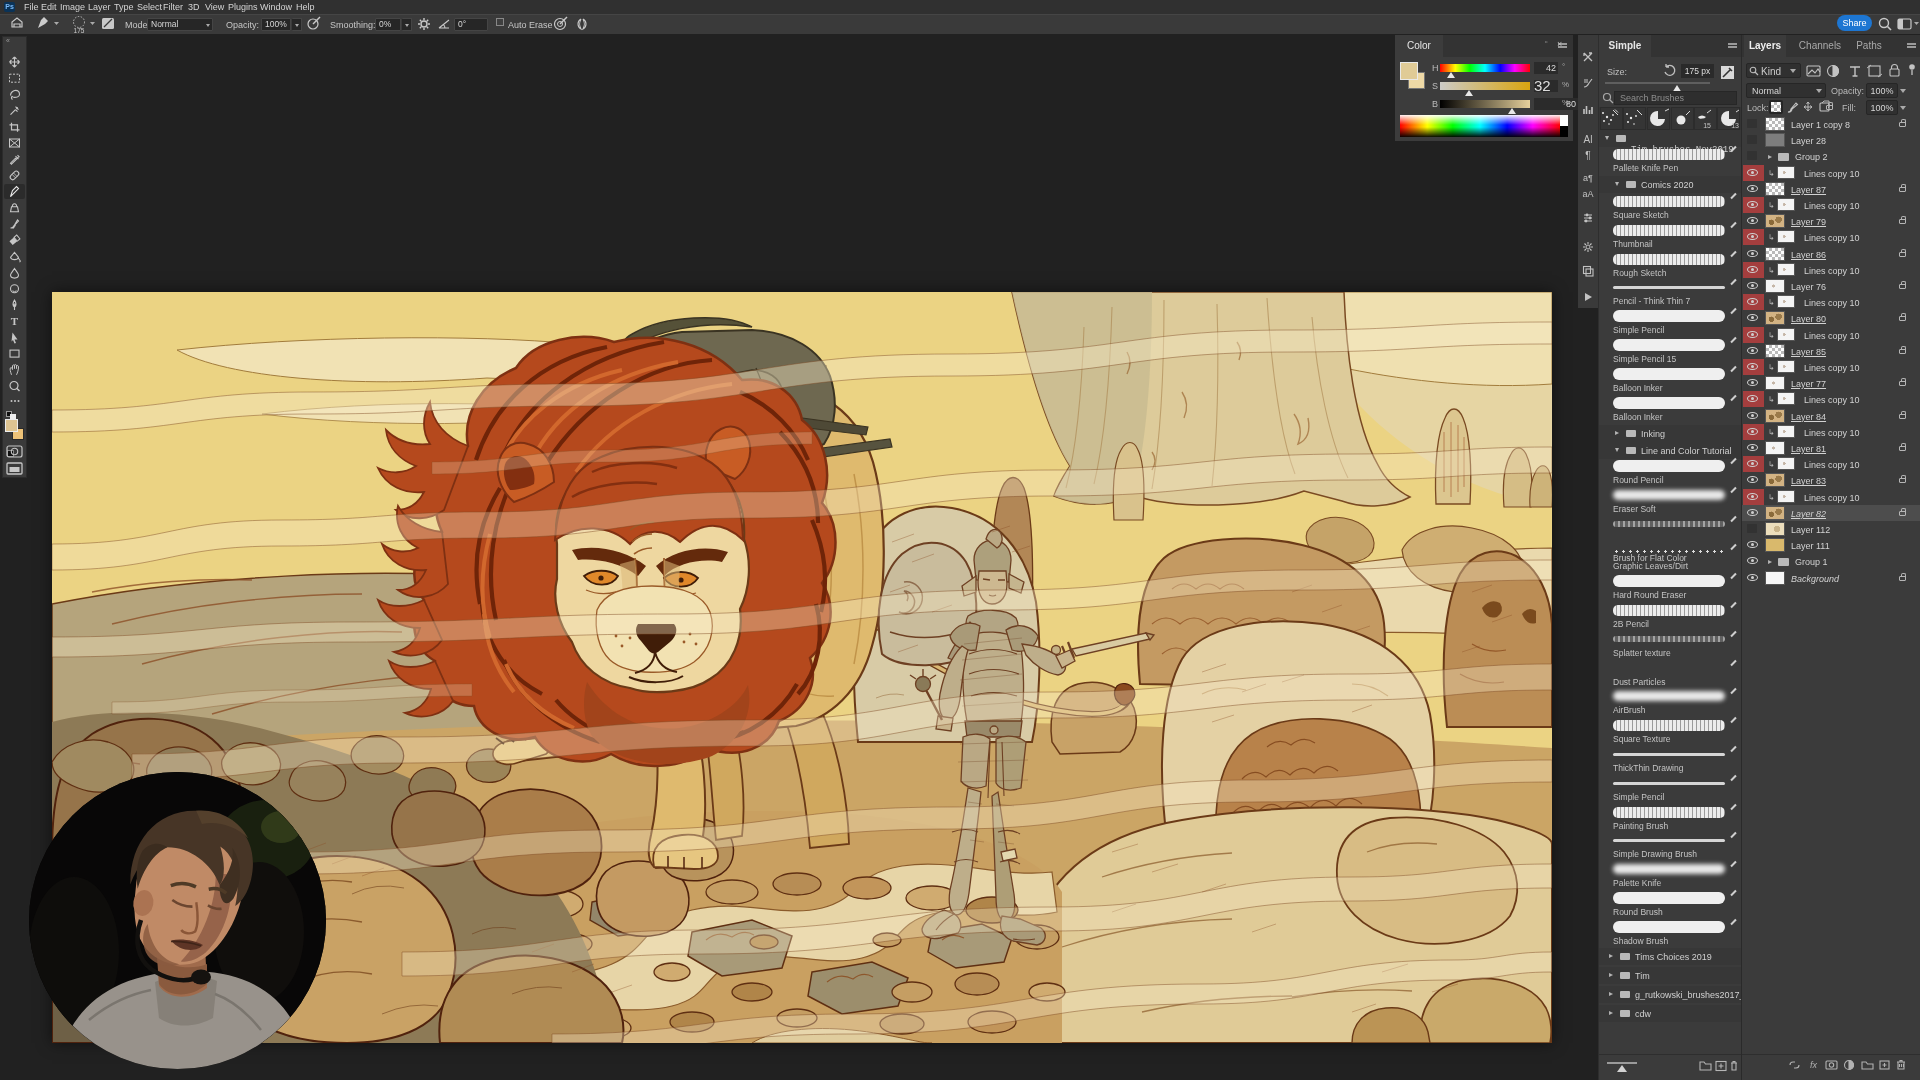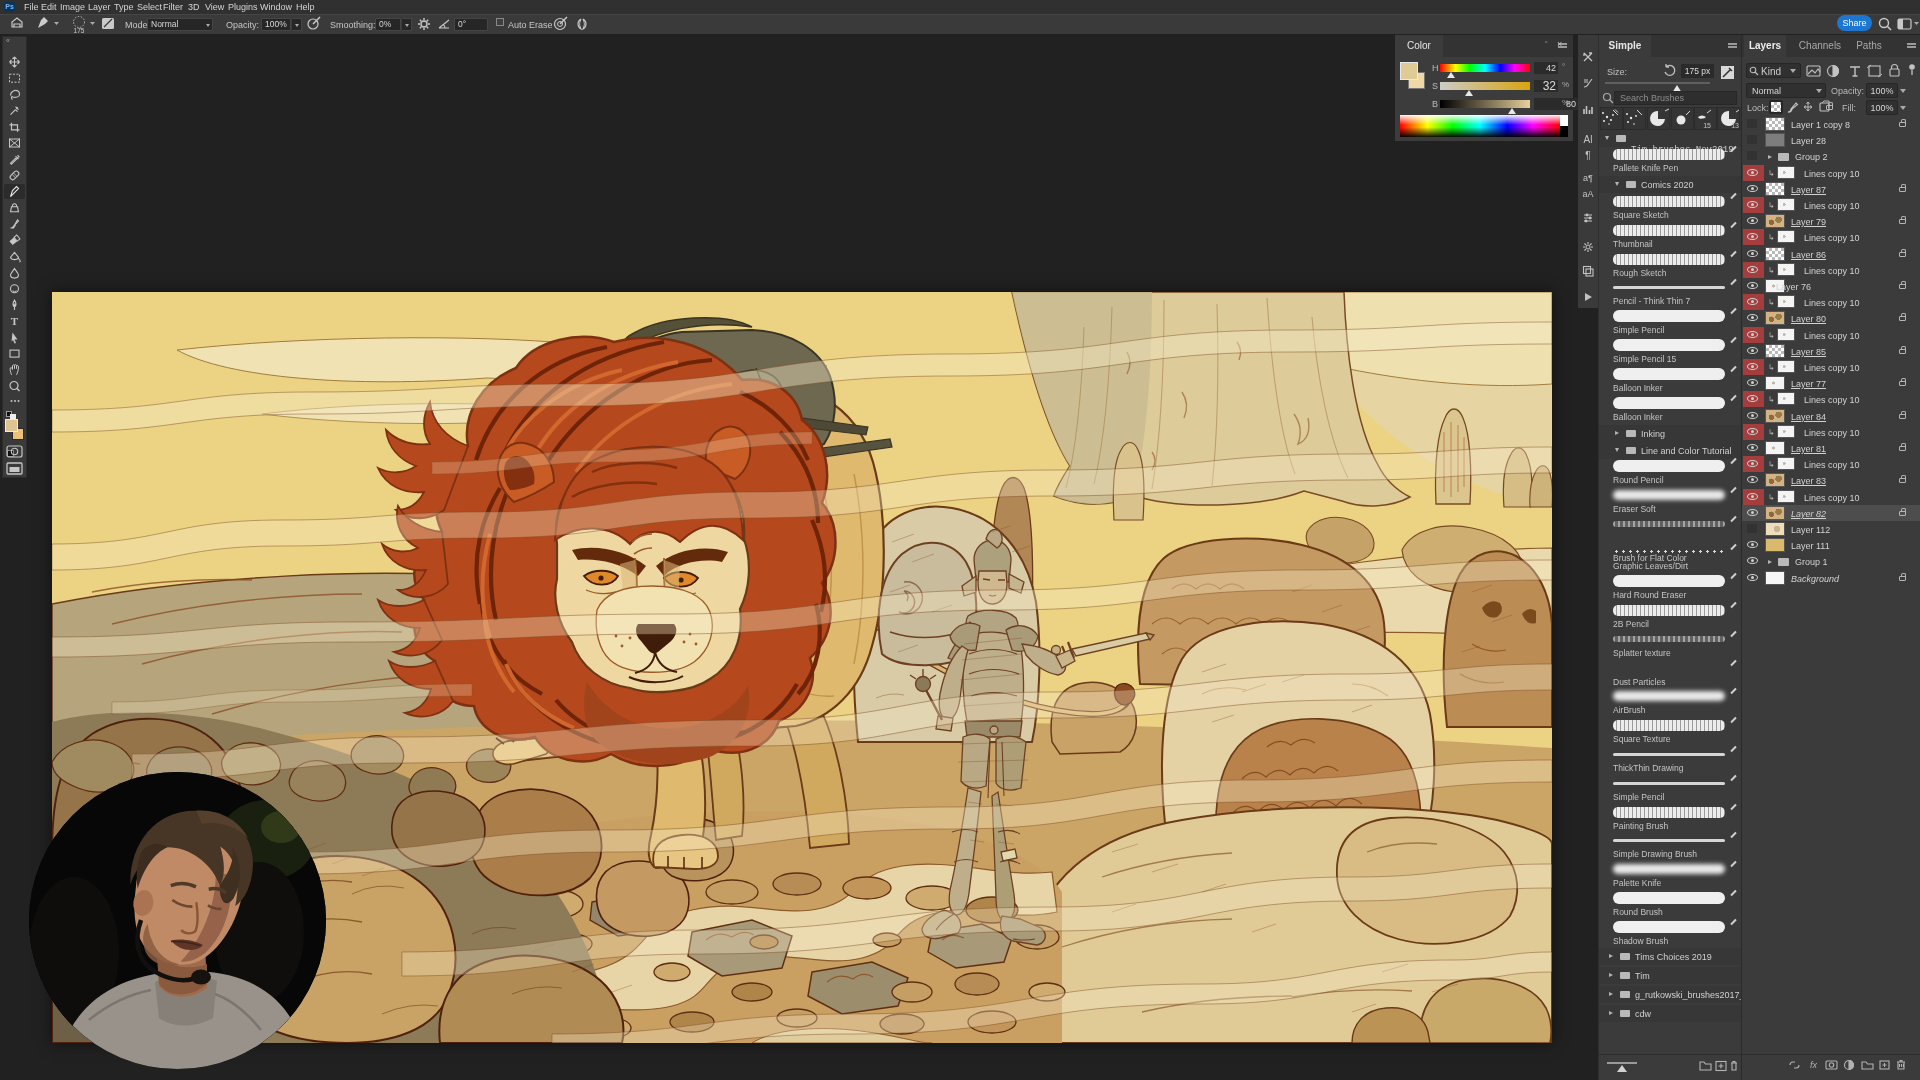--- a/index.html
+++ b/index.html
@@ -563,21 +563,21 @@
 <div class="abs" style="left:13px;top:37px;width:17px;height:17px;background:#eed9a6;border:1px solid #777;"></div>
 <div class="abs" style="left:5px;top:27px;width:18px;height:18px;background:#e0cb96;border:1px solid #e9e9e9;"></div>
 <div class="abs" style="left:37px;top:28px;font-size:9px;color:#bbb;">H</div>
       <div class="abs" style="left:45px;top:29px;width:90px;height:8px;background:linear-gradient(to right,#f00,#ff0 17%,#0f0 33%,#0ff 50%,#00f 67%,#f0f 83%,#f00);"></div>
       <div class="abs" style="left:52px;top:37px;width:0;height:0;border-left:4px solid transparent;border-right:4px solid transparent;border-bottom:6px solid #e8e8e8;"></div>
       <div class="abs" style="left:139px;top:27px;width:24px;height:12px;background:#2b2b2b;color:#ddd;font-size:9px;line-height:12px;text-align:right;padding-right:2px;">42</div>
       <div class="abs" style="left:167px;top:27px;font-size:8px;color:#aaa;">°</div>
 <div class="abs" style="left:37px;top:46px;font-size:9px;color:#bbb;">S</div>
       <div class="abs" style="left:45px;top:47px;width:90px;height:8px;background:linear-gradient(to right,#cccbc7,#d8a50f);"></div>
       <div class="abs" style="left:70px;top:55px;width:0;height:0;border-left:4px solid transparent;border-right:4px solid transparent;border-bottom:6px solid #e8e8e8;"></div>
-      <div class="abs" style="left:139px;top:45px;width:24px;height:12px;background:#2b2b2b;color:#ddd;font-size:12px;line-height:12px;text-align:right;padding-right:2px;">32</div>
+      <div class="abs" style="left:139px;top:45px;width:24px;height:12px;background:#2b2b2b;color:#ddd;font-size:15px;line-height:12px;text-align:right;padding-right:8px;">32</div>
       <div class="abs" style="left:167px;top:45px;font-size:8px;color:#aaa;">%</div>
 <div class="abs" style="left:37px;top:64px;font-size:9px;color:#bbb;">B</div>
       <div class="abs" style="left:45px;top:65px;width:90px;height:8px;background:linear-gradient(to right,#000,#e7d19c);"></div>
       <div class="abs" style="left:113px;top:73px;width:0;height:0;border-left:4px solid transparent;border-right:4px solid transparent;border-bottom:6px solid #e8e8e8;"></div>
       <div class="abs" style="left:139px;top:63px;width:44px;height:12px;background:#2b2b2b;color:#ddd;font-size:9px;line-height:12px;text-align:right;padding-right:2px;">80</div>
       <div class="abs" style="left:167px;top:63px;font-size:8px;color:#aaa;">%</div>
 <div class="abs" style="left:5px;top:80px;width:160px;height:22px;background:linear-gradient(to bottom, rgba(255,255,255,.95), rgba(255,255,255,0) 45%, rgba(0,0,0,0) 55%, rgba(0,0,0,.95)),linear-gradient(to right,#f00,#ff0 17%,#0f0 33%,#0ff 50%,#00f 67%,#f0f 83%,#f00);"></div>
 <div class="abs" style="left:165px;top:80px;width:8px;height:11px;background:#fff;"></div>
 <div class="abs" style="left:165px;top:91px;width:8px;height:11px;background:#000;"></div>
 <div class="abs" style="left:150px;top:4px;font-size:8px;color:#999;">“</div>
@@ -888,21 +888,21 @@
 <div class="abs checker" style="left:23px;top:211.6px;width:20px;height:14px;border:1px solid #555;background-color:#fff;"></div>
 <div class="rowtxt" style="left:49px;top:214.6px;text-decoration:underline;">Layer 86</div>
 <div class="lock" style="left:157px;top:216.6px;"></div>
 <div class="abs" style="left:1px;top:226.8px;width:21px;height:16px;background:#a43e3e;"></div>
 <div class="eye" style="left:5px;top:230.8px;"></div>
 <div class="abs" style="left:26px;top:230.8px;font-size:8px;color:#b5b5b5;">↳</div>
 <div class="abs" style="left:35px;top:227.79999999999998px;width:18px;height:13px;background:#f4f4f4 radial-gradient(circle at 40% 50%, rgba(150,120,90,.5) 0 12%, transparent 13%);border:1px solid #555;"></div>
 <div class="rowtxt" style="left:62px;top:230.8px;">Lines copy 10</div>
 <div class="eye" style="left:5px;top:247.0px;"></div>
 <div class="abs" style="left:23px;top:244.0px;width:20px;height:14px;background:#f4f4f4 radial-gradient(circle at 40% 50%, rgba(150,120,90,.5) 0 12%, transparent 13%);border:1px solid #555;"></div>
-<div class="rowtxt" style="left:34px;top:247.0px;">Layer 76</div>
+<div class="rowtxt" style="left:49px;top:247.0px;">Layer 76</div>
 <div class="lock" style="left:157px;top:249.0px;"></div>
 <div class="abs" style="left:1px;top:259.2px;width:21px;height:16px;background:#a43e3e;"></div>
 <div class="eye" style="left:5px;top:263.2px;"></div>
 <div class="abs" style="left:26px;top:263.2px;font-size:8px;color:#b5b5b5;">↳</div>
 <div class="abs" style="left:35px;top:260.2px;width:18px;height:13px;background:#f4f4f4 radial-gradient(circle at 40% 50%, rgba(150,120,90,.5) 0 12%, transparent 13%);border:1px solid #555;"></div>
 <div class="rowtxt" style="left:62px;top:263.2px;">Lines copy 10</div>
 <div class="eye" style="left:5px;top:279.4px;"></div>
 <div class="abs" style="left:23px;top:276.4px;width:20px;height:14px;border:1px solid #555;background:radial-gradient(circle at 30% 60%, #8a6a3a 0 18%, transparent 19%),radial-gradient(circle at 70% 40%, #9a7a4a 0 22%, transparent 23%),#d3b383;"></div>
 <div class="rowtxt" style="left:49px;top:279.4px;text-decoration:underline;">Layer 80</div>
 <div class="lock" style="left:157px;top:281.4px;"></div>

